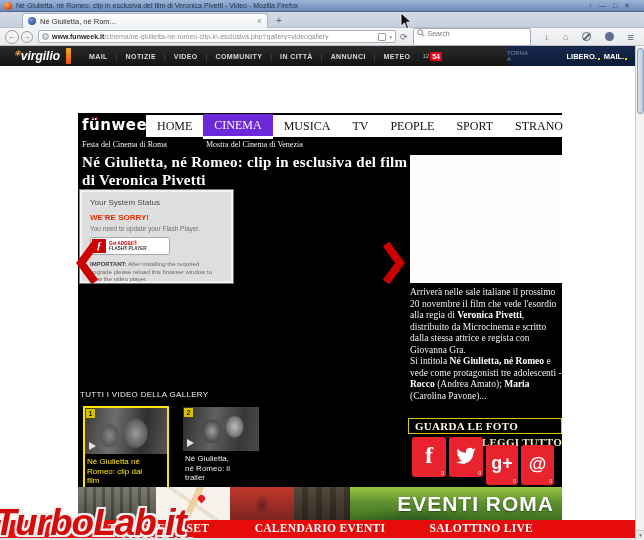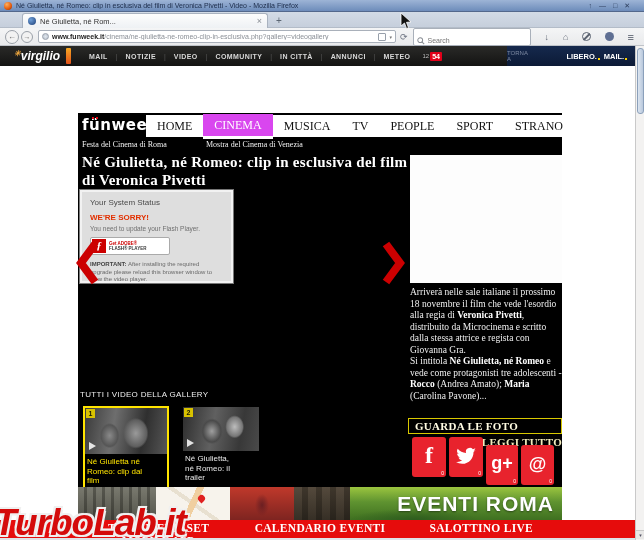--- a/index.html
+++ b/index.html
@@ -37,21 +37,21 @@
     border-radius:2px; display:flex; align-items:center; padding:0 3px; gap:3px; }
   .globe { width:7px; height:7px; border-radius:50%; border:1px solid #98a0ab;
     background:radial-gradient(circle,#dfe5ec,#b9c2cd); flex:0 0 auto; }
   .urltext { font-size:7px; white-space:nowrap; overflow:hidden; flex:1; }
   .urltext .dom { color:#222; font-weight:bold; }
   .urltext .path { color:#8a8f96; }
   .reader-ic { width:8px; height:8px; border:1px solid #98a0ab; border-radius:1px; flex:0 0 auto; }
   .caret { font-size:5px; color:#777; }
   .reload-btn { font-size:9px; color:#6b7280; margin-left:4px; }
   .searchfield { margin-left:5px; width:118px; height:13px; background:#fff; border:1px solid #a9b0ba;
-    border-radius:2px; display:flex; align-items:flex-start; padding:8px 3px; gap:3px; }
+    border-radius:2px; display:flex; align-items:flex-end; padding:8px 3px; gap:3px; }
   .searchfield input { border:none; outline:none; width:90px; font-size:7px; color:#333;
     font-family:"Liberation Sans",sans-serif; background:transparent; }
   .mag { flex:0 0 auto; }
   .chrome-ic { font-size:9px; color:#5a6270; margin-left:14px; }
   .adblock { width:9px; height:9px; border:1.5px solid #5a6270; border-radius:50%; position:relative; margin-left:14px; }
   .adblock::after { content:""; position:absolute; left:-1px; top:3px; width:9px; height:1.5px; background:#5a6270; transform:rotate(-45deg); }
   .acct { width:9px; height:9px; border-radius:50%; background:#5f6f93; margin-left:14px; }
   .burger { font-size:11px; color:#4a5260; margin-left:13px; letter-spacing:0; }
 
   
@@ -76,21 +76,21 @@
   
   .page { position:absolute; top:66px; left:0; width:635px; height:474px; background:#fff; }
   .content { position:absolute; top:47px; left:78px; width:484px; height:374px; background:#000; }
 
   .fw-logo { position:absolute; top:3px; left:4px; color:#fff; font-weight:bold; font-size:15px;
     letter-spacing:.5px; font-family:"DejaVu Sans",sans-serif; }
   .fw-udots { position:absolute; top:4px; left:14px; width:2px; height:2px; background:#e30613; box-shadow:4px 0 #e30613; }
   .fw-nav { position:absolute; top:2px; left:68px; right:0; height:22px; background:#fff;
     display:flex; align-items:center; font-family:"Liberation Serif",serif; }
   .fw-nav .item { font-size:12px; color:#111; padding:0 11px; }
-  .fw-nav .item.active { background:#d946ef; color:#fff; height:25px; line-height:22px; border-bottom:3px solid #fff; }
+  .fw-nav .item.active { background:#6d28d9; color:#fff; height:25px; line-height:22px; border-bottom:3px solid #fff; }
   .fw-subnav { position:absolute; top:27px; left:0; width:100%; height:12px; }
   .fw-subnav span { position:absolute; color:#f2f2f2; font-size:8px; font-family:"Liberation Serif",serif; }
   .fw-subnav .s0 { left:4px; }
   .fw-subnav .s1 { left:128px; }
 
   .art-title { position:absolute; top:40px; left:4px; width:330px; color:#fff;
     font-family:"Liberation Serif",serif; font-weight:bold; font-size:15px; line-height:18px; letter-spacing:.3px; }
 
   
   .flashbox { position:absolute; top:77px; left:2px; width:153px; height:93px;
@@ -327,21 +327,21 @@
       </div>
       <div class="chev right">
         <svg width="24" height="46" viewBox="0 0 24 46">
             <polyline points="5,4 19,23 5,42" fill="none" stroke="#cc0001" stroke-width="8"></polyline>
           </svg>
       </div>
 
       <div class="adbox"></div>
 
       <div class="art-body">
-        <p><span>Arriverà nelle sale italiane il prossimo 18 novembre il film che vede l'esordio alla regia di </span><b>Veronica Pivetti</b><span>, distribuito da Microcinema e scritto dalla stessa attrice e regista con Giovanna Gra.</span></p>
+        <p><span>Arriverà nelle sale italiane il prossimo 20 novembre il film che vede l'esordio alla regia di </span><b>Veronica Pivetti</b><span>, distribuito da Microcinema e scritto dalla stessa attrice e regista con Giovanna Gra.</span></p>
         <p><span>Si intitola </span><b>Né Giulietta, né Romeo</b><span> e vede come protagonisti tre adolescenti - </span><b>Rocco</b><span> (Andrea Amato); </span><b>Maria</b><span> (Carolina Pavone)...</span></p>
       </div>
 
       <div class="guarda">GUARDA LE FOTO</div>
       <div class="leggi">LEGGI TUTTO</div>
 
       <div class="soc fb">
         <div class="glyph">f</div>
         <div class="cnt">0</div>
       </div>

